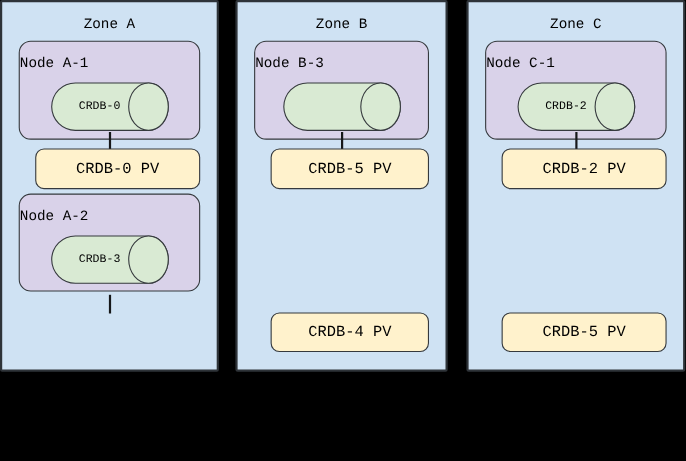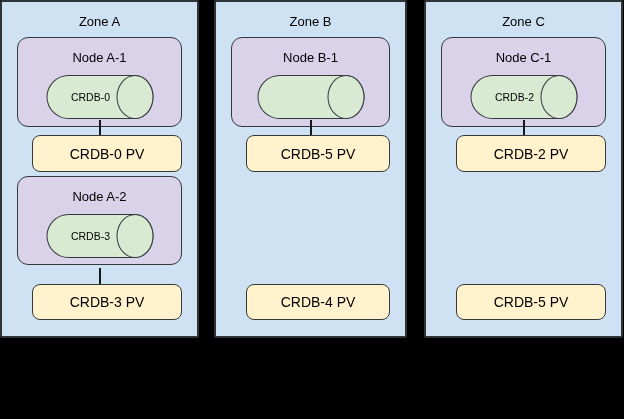--- a/index.html
+++ b/index.html
@@ -6,21 +6,21 @@
     margin: 0;
     padding: 0;
     background: #000;
   }
   * { box-sizing: border-box; }
   #canvas {
     position: relative;
     width: 624px;
     height: 419px;
     background: #000;
-    font-family: Liberation Sans, sans-serif;
+    font-family: Liberation Mono, monospace;
     color: #000;
     overflow: hidden;
   }
   .zone {
     position: absolute;
     top: 0;
     height: 338px;
     background: #cfe2f3;
     border: 2px solid #2e3338;
     border-radius: 2px;
@@ -46,21 +46,21 @@
     border: 1.5px solid #35393d;
     border-radius: 11px;
   }
   .node-1 { top: 35px; height: 90px; }
   .node-2 { top: 174px; height: 89px; }
   .node-title {
     position: absolute;
     top: 12px;
     left: 0;
     width: 100%;
-    text-align: center;
+    text-align: left;
     font-size: 13px;
     line-height: 16px;
   }
   .cyl {
     position: absolute;
     top: 37px;
     left: 50%;
     transform: translateX(-50%);
     width: 107px;
     height: 44px;
@@ -139,28 +139,27 @@
 
     <div class="node node-2">
       <div class="node-title">Node A-2</div>
       <div class="cyl">
         <div class="cyl-body"></div>
         <div class="cyl-cap"></div>
         <div class="cyl-label">CRDB-3</div>
       </div>
     </div>
     <div class="connector connector-2"></div>
-    <div class="pv pv-2">CRDB-3 PV</div>
   </div>
 
   <div class="zone zone-b">
     <div class="zone-title">Zone B</div>
 
     <div class="node node-1">
-      <div class="node-title">Node B-1</div>
+      <div class="node-title">Node B-3</div>
       <div class="cyl">
         <div class="cyl-body"></div>
         <div class="cyl-cap"></div>
       </div>
     </div>
     <div class="connector connector-1"></div>
     <div class="pv pv-1">CRDB-5 PV</div>
 
     <div class="pv pv-2">CRDB-4 PV</div>
   </div>

